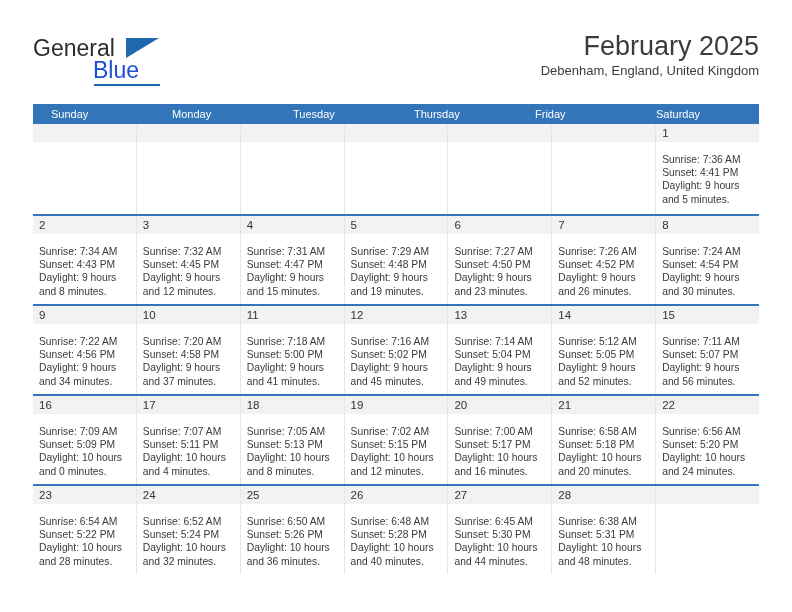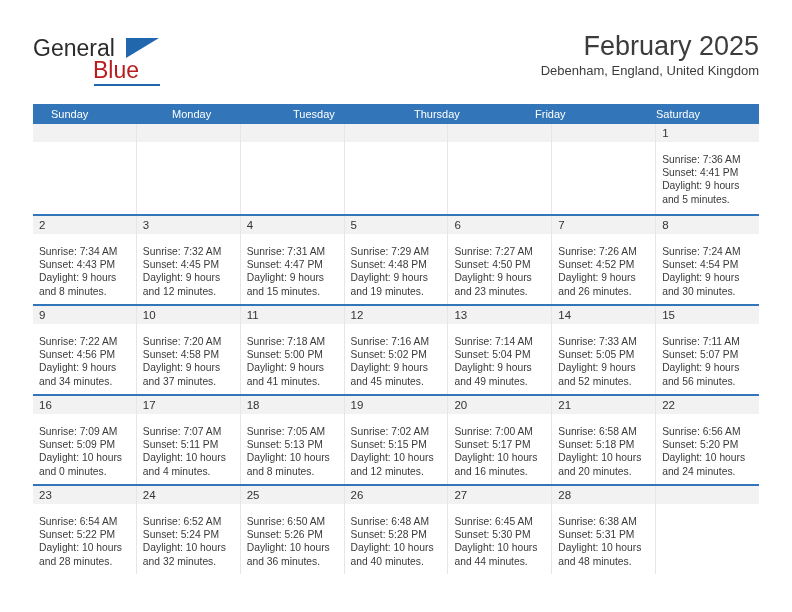--- a/index.html
+++ b/index.html
@@ -56,21 +56,21 @@
     width: 0;
     height: 0;
     border-left: 33px solid #2167ae;
     border-bottom: 20px solid transparent;
   }
   .logo-blue {
     position: absolute;
     left: 60px;
     top: 22px;
     font-size: 23px;
-    color: #b91c1c;
+    color: #1d4ed8;
     font-family: "Liberation Sans", sans-serif;
     font-weight: 400;
     line-height: 24px;
   }
   .logo-underline {
     position: absolute;
     left: 61px;
     top: 48px;
     width: 66px;
     height: 2px;
@@ -363,21 +363,21 @@
           <div>Sunrise: 7:14 AM</div>
           <div>Sunset: 5:04 PM</div>
           <div>Daylight: 9 hours</div>
           <div>and 49 minutes.</div>
         </div>
       </div>
       <div class="day-cell">
         <div class="day-band"></div>
         <div class="day-number">14</div>
         <div class="day-info">
-          <div>Sunrise: 7:33 AM</div>
+          <div>Sunrise: 5:12 AM</div>
           <div>Sunset: 5:05 PM</div>
           <div>Daylight: 9 hours</div>
           <div>and 52 minutes.</div>
         </div>
       </div>
       <div class="day-cell">
         <div class="day-band"></div>
         <div class="day-number">15</div>
         <div class="day-info">
           <div>Sunrise: 7:11 AM</div>

